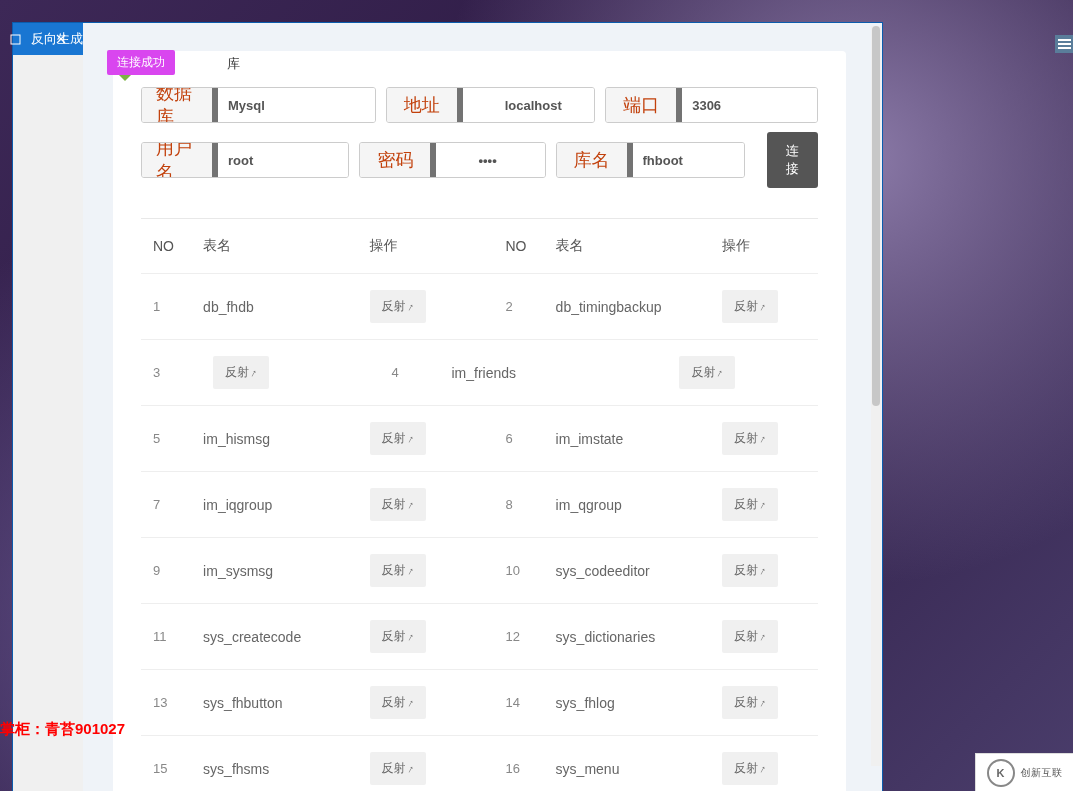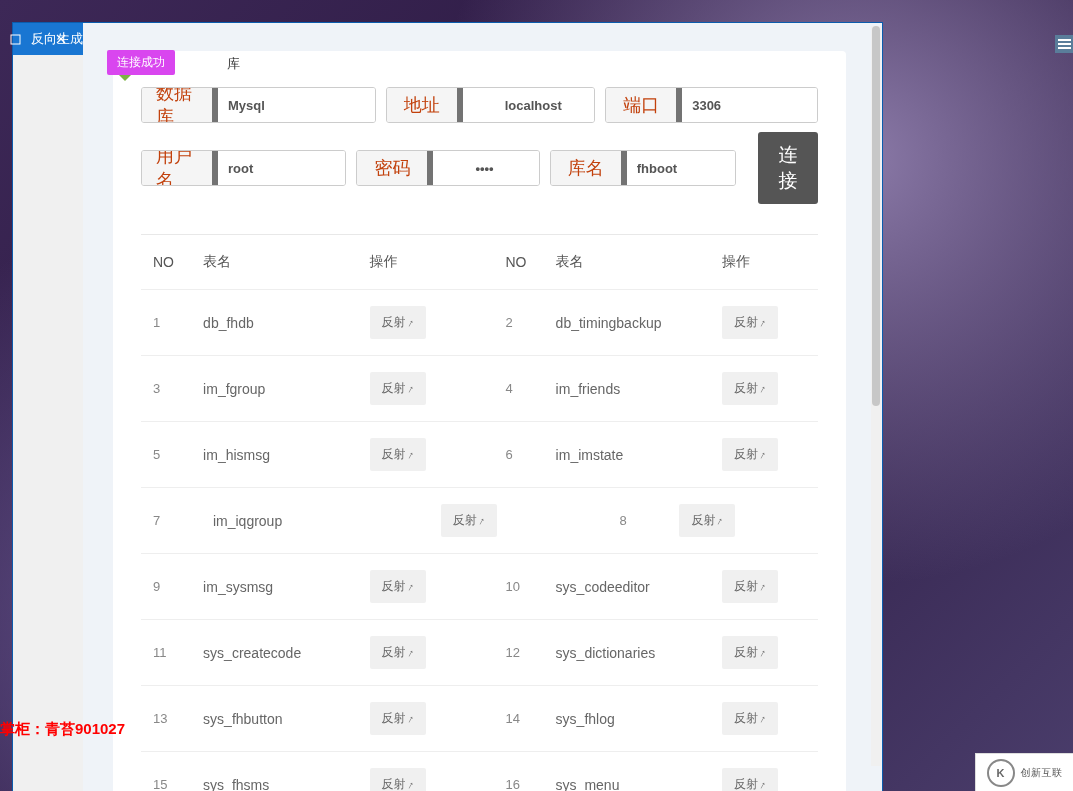--- a/index.html
+++ b/index.html
@@ -143,21 +143,21 @@
       font-weight: bold;
     }
     .ig-1 { width: 278px; }
     .ig-2 { width: 248px; gap: 32px; }
     .ig-3 { width: 252px; }
     .connect-btn {
       background: #555;
       color: white;
       border: none;
       padding: 10px 16px;
-      font-size: 19px;
+      font-size: 13px;
       border-radius: 3px;
       cursor: pointer;
       margin-left: 12px;
     }
     .table-container {
       margin-top: 30px;
       border-top: 1px solid #e8e8e8;
     }
     .table-row {
       display: flex;
@@ -361,39 +361,39 @@
               <div class="table-row">
                 <div class="cell-no">1</div>
                 <div class="cell-name">db_fhdb</div>
                 <div class="cell-op"><button class="reflect-btn">反射</button></div>
                 <div class="cell-no">2</div>
                 <div class="cell-name">db_timingbackup</div>
                 <div class="cell-op"><button class="reflect-btn">反射</button></div>
               </div>
               <div class="table-row">
                 <div class="cell-no">3</div>
-                <div class="cell-name">im_fgroup</div>
                 <div class="cell-op"><button class="reflect-btn">反射</button></div>
                 <div class="cell-no">4</div>
                 <div class="cell-name">im_friends</div>
                 <div class="cell-op"><button class="reflect-btn">反射</button></div>
               </div>
               <div class="table-row">
                 <div class="cell-no">5</div>
                 <div class="cell-name">im_hismsg</div>
                 <div class="cell-op"><button class="reflect-btn">反射</button></div>
                 <div class="cell-no">6</div>
                 <div class="cell-name">im_imstate</div>
                 <div class="cell-op"><button class="reflect-btn">反射</button></div>
               </div>
               <div class="table-row">
                 <div class="cell-no">7</div>
                 <div class="cell-name">im_iqgroup</div>
                 <div class="cell-op"><button class="reflect-btn">反射</button></div>
                 <div class="cell-no">8</div>
+                <div class="cell-name">im_qgroup</div>
                 <div class="cell-op"><button class="reflect-btn">反射</button></div>
               </div>
               <div class="table-row">
                 <div class="cell-no">9</div>
                 <div class="cell-name">im_sysmsg</div>
                 <div class="cell-op"><button class="reflect-btn">反射</button></div>
                 <div class="cell-no">10</div>
                 <div class="cell-name">sys_codeeditor</div>
                 <div class="cell-op"><button class="reflect-btn">反射</button></div>
               </div>

